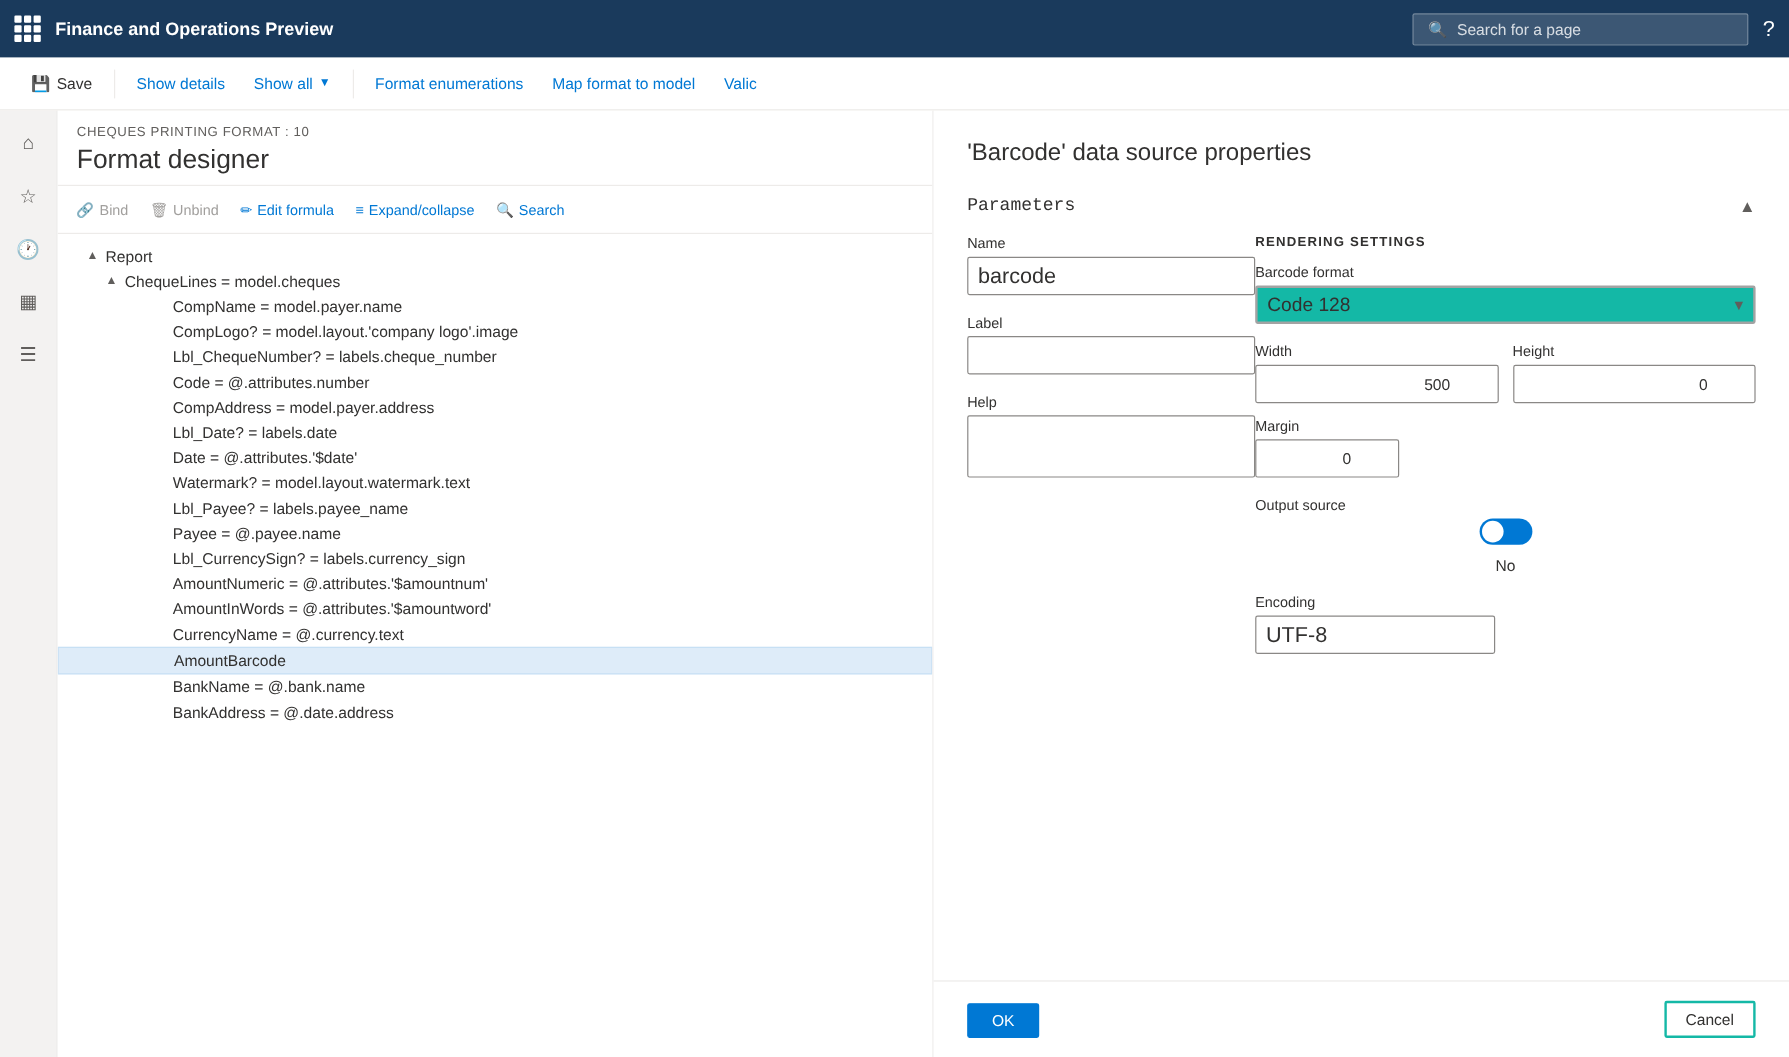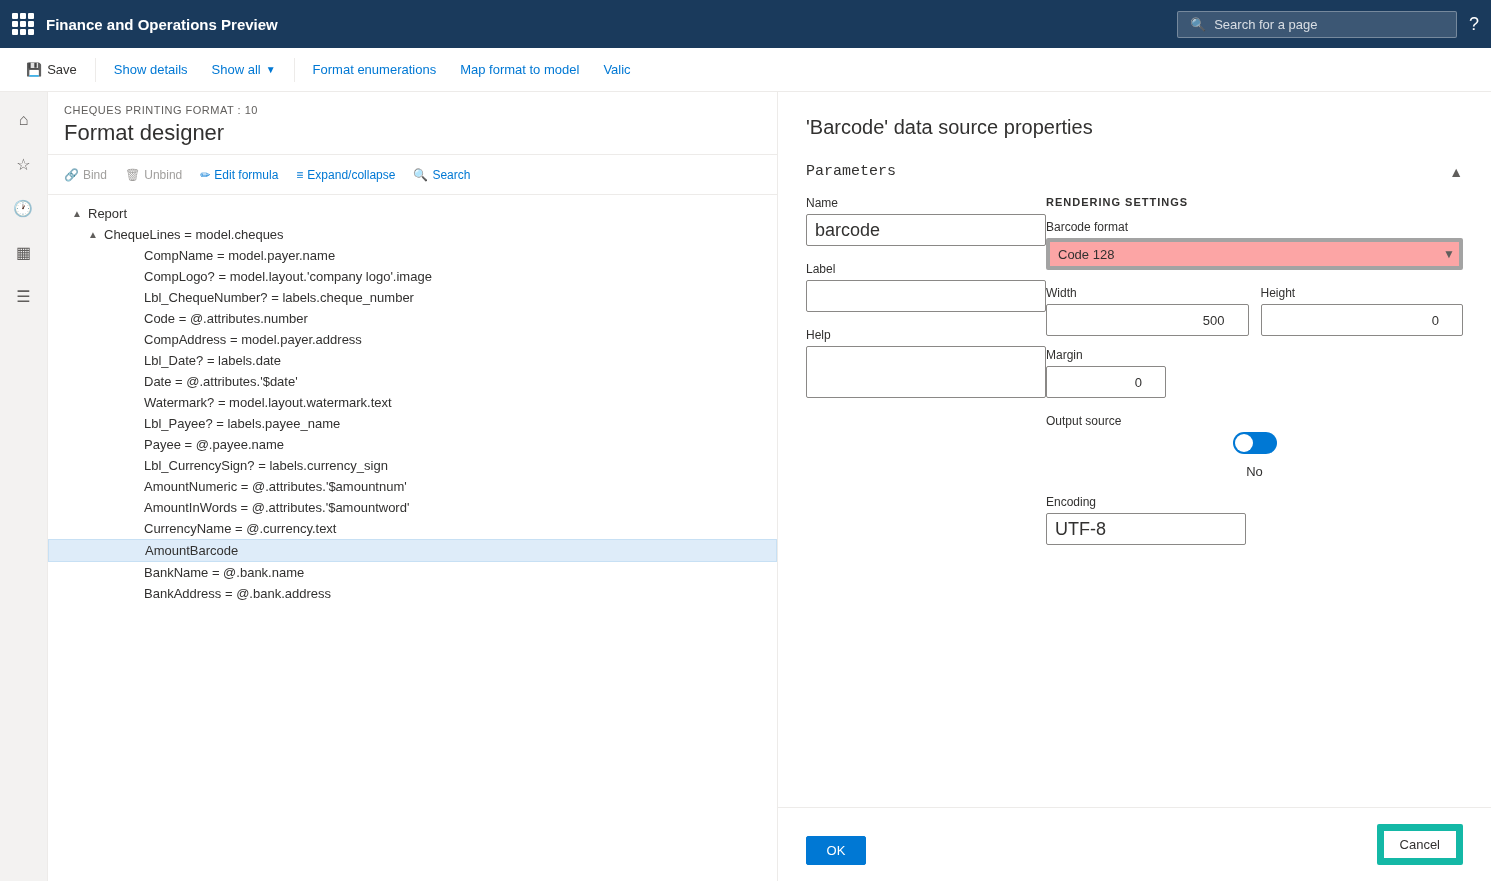--- a/index.html
+++ b/index.html
@@ -238,27 +238,27 @@
       margin-bottom: 12px;
     }
 
     .select-wrapper {
       position: relative;
       width: 100%;
     }
     .field-select {
       width: 100%;
       height: 32px;
-      border: 4px solid #a3a3a3;
+      border: 2px solid #a3a3a3;
       border-radius: 2px;
       padding: 0 8px;
-      font-size: 13px;
+      font-size: 16px;
       color: #323130;
       appearance: none;
-      background: #fca5a5;
+      background: #14b8a6;
       cursor: pointer;
     }
     .select-arrow {
       position: absolute;
       right: 8px;
       top: 50%;
       transform: translateY(-50%);
       pointer-events: none;
       color: #605e5c;
       font-size: 12px;
@@ -269,21 +269,21 @@
       gap: 12px;
       margin-bottom: 12px;
     }
     .two-fields .field-group { flex: 1; margin-bottom: 0; }
 
     .number-input {
       width: 100%;
       height: 32px;
       border: 1px solid #8a8886;
       border-radius: 2px;
-      padding: 0 8px;
+      padding: 0 24px;
       font-size: 13px;
       color: #323130;
       text-align: right;
     }
 
     .toggle-row {
       display: flex;
       align-items: center;
       gap: 10px;
       margin-bottom: 16px;
@@ -326,21 +326,21 @@
       border: 1px solid #0078d4;
       padding: 6px 16px;
       border-radius: 2px;
       cursor: pointer;
       font-size: 13px;
       min-width: 60px;
     }
     .btn-cancel {
       background: white;
       color: #323130;
-      border: 7px solid #14b8a6;
+      border: 2px solid #14b8a6;
       padding: 6px 16px;
       border-radius: 2px;
       cursor: pointer;
       font-size: 13px;
     }
 
     .right-wrapper {
       flex: 1;
       display: flex;
       flex-direction: column;
@@ -519,21 +519,21 @@
       <div class="tree-item indent3 selected">
         <span class="expand-icon"></span>
         <span class="item-label">AmountBarcode</span>
       </div>
       <div class="tree-item indent3">
         <span class="expand-icon"></span>
         <span class="item-label">BankName = @.bank.name</span>
       </div>
       <div class="tree-item indent3">
         <span class="expand-icon"></span>
-        <span class="item-label">BankAddress = @.bank.address</span>
+        <span class="item-label">BankAddress = @.date.address</span>
       </div>
     </div>
   </div>
 
   <div class="right-wrapper">
     <div class="properties-panel">
       <div class="properties-panel-title">'Barcode' data source properties</div>
 
       <div class="section-header">
         <span class="section-title">Parameters</span>

